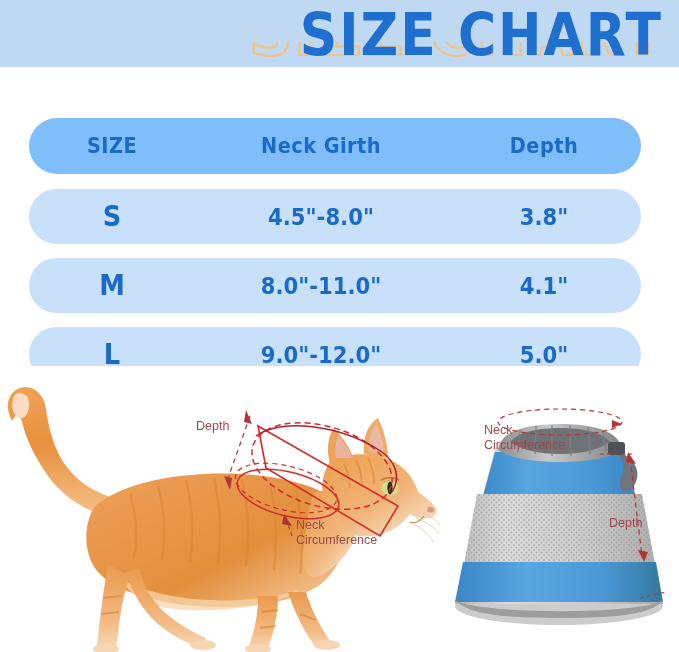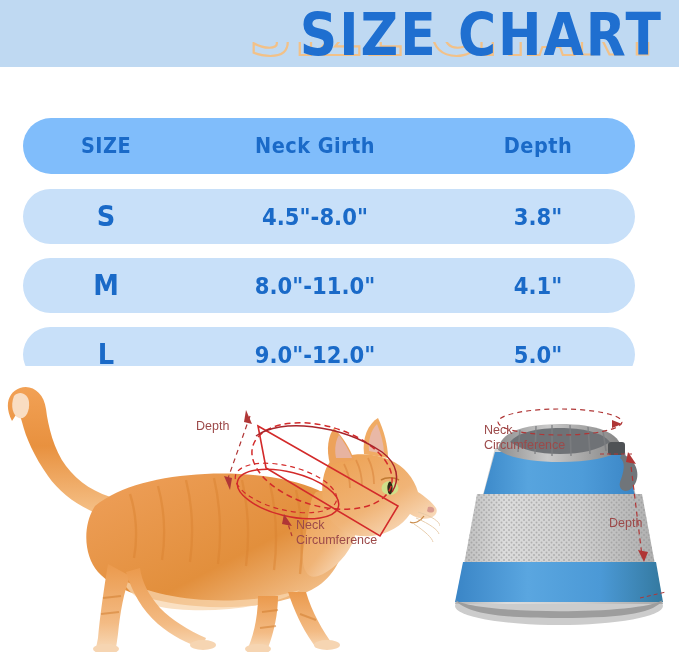--- a/index.html
+++ b/index.html
@@ -37,21 +37,21 @@
     font-weight: bold; font-size: 52px; letter-spacing: 2px;
     line-height: 1;
     color: #1f6fd0;
     transform: scaleY(1.12);
     transform-origin: right top;
     z-index: 3;
   }
 
   
   .size-table {
-    position: absolute; left: 23px; top: 118px; width: 612px;
+    position: absolute; left: 29px; top: 118px; width: 612px;
   }
   .trow {
     display: flex; align-items: center;
     border-radius: 28px;
     height: 55px;
     margin-bottom: 14px;
   }
   .trow.header {
     background: #80bdfb;
     height: 56px;

